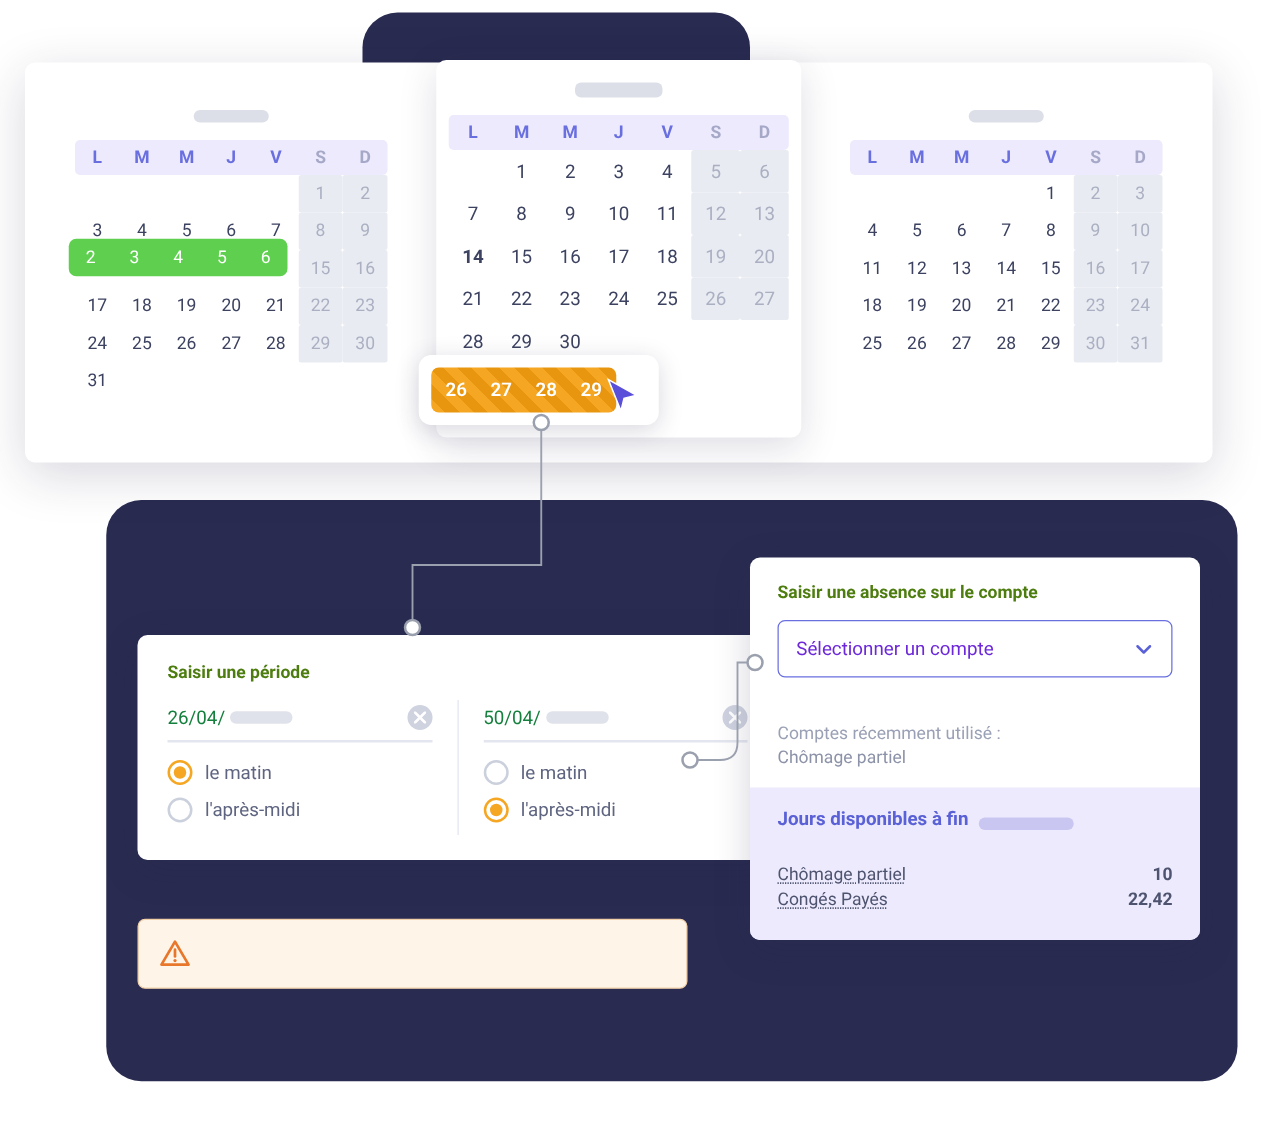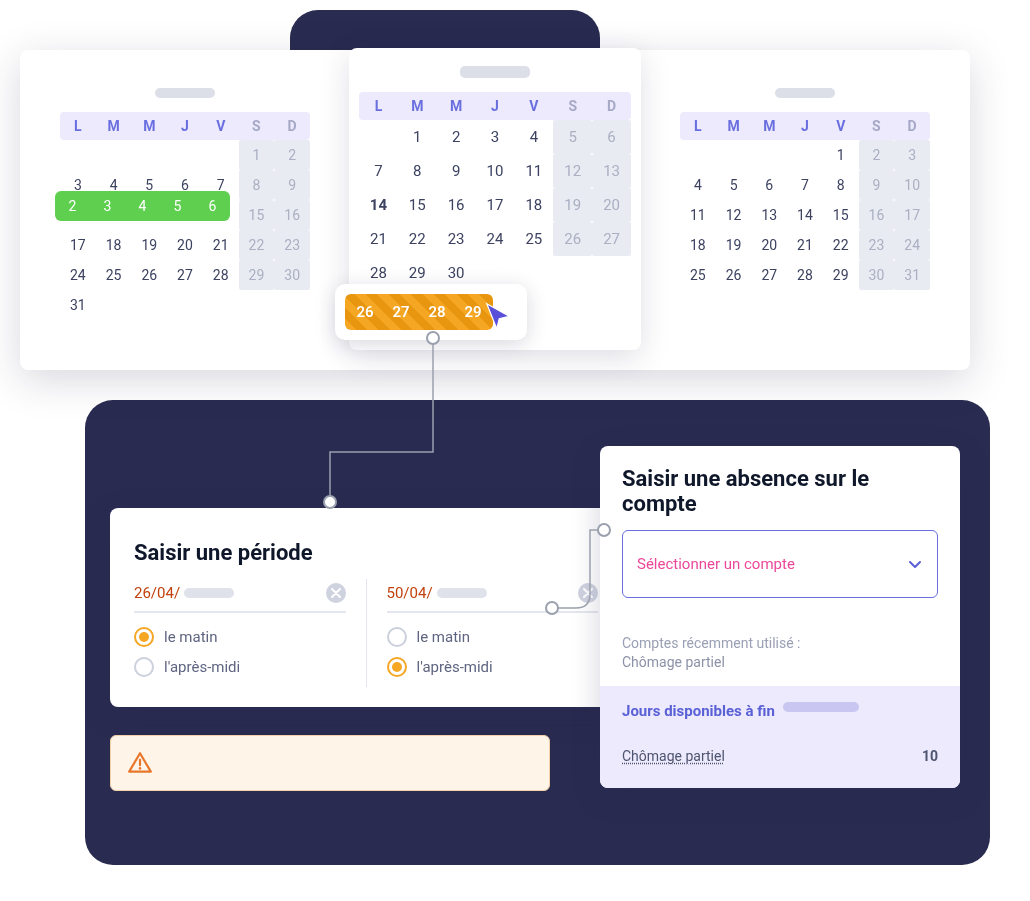--- a/index.html
+++ b/index.html
@@ -110,38 +110,38 @@
   .orange-range .d { width: 36px; text-align: center; padding: 7px 0; }
   .cursor { margin-left: -10px; margin-top: 6px; }
 
   .period-card {
     position: absolute;
     left: 110px; top: 508px;
     width: 512px;
     background: #fff;
     border-radius: 8px;
     box-shadow: 0 8px 30px rgba(40,40,80,.2);
-    padding: 32px 24px 20px 24px;
+    padding: 22px 24px 20px 24px;
   }
   .card-title {
-    color: #0f172a;
+    color: #4d7c0f;
     font-weight: 700;
-    font-size: 22px;
+    font-size: 14px;
     margin-bottom: 14px;
   }
   .two-col { display: flex; gap: 20px; }
   .col { flex: 1; }
   .col.sep { border-left: 1px solid #e4e6ef; padding-left: 20px; }
   .date-input {
     display: flex; align-items: center; justify-content: space-between;
     border-bottom: 2px solid #e4e6ef;
     padding: 4px 0 8px 0;
     margin-bottom: 14px;
   }
-  .date-val { color: #c2410c; font-size: 15px; display: flex; align-items: center; gap: 4px;}
+  .date-val { color: #15803d; font-size: 15px; display: flex; align-items: center; gap: 4px;}
   .date-placeholder-bar { width: 50px; height: 10px; background: #dfe2ea; border-radius: 5px; display: inline-block;}
   .clear-btn {
     width: 20px; height: 20px; border-radius: 50%;
     background: #cfd2df;
     display: inline-flex; align-items: center; justify-content: center;
   }
   .radio-row { display: flex; align-items: center; gap: 10px; margin: 10px 0; color: #5f6581; font-size: 15px;}
   .radio {
     width: 20px; height: 20px; border-radius: 50%;
     border: 2px solid #cbd0dd;
@@ -173,30 +173,30 @@
     width: 360px;
     background: #fff;
     border-radius: 8px;
     box-shadow: 0 8px 30px rgba(40,40,80,.2);
     overflow: hidden;
   }
   .account-top { padding: 20px 22px 16px 22px; }
   .select {
     border: 1.5px solid #6a6fe0;
     border-radius: 6px;
-    padding: 24px 14px;
-    color: #ec4899;
+    padding: 13px 14px;
+    color: #6d28d9;
     font-size: 15px;
     display: flex; justify-content: space-between; align-items: center;
     margin-bottom: 14px;
   }
   .recent-label { color: #9aa0b5; font-size: 14px; line-height: 1.6; margin-top: 34px; }
   .recent-val { color: #8c92a8; font-size: 14px; }
   .days-panel { background: #eceafc; padding: 16px 22px 20px 22px;}
-  .days-title { color: #5a60d6; font-weight: 700; font-size: 15px; display: flex; align-items: flex-start; gap: 8px; margin-bottom: 28px;}
+  .days-title { color: #5a60d6; font-weight: 700; font-size: 15px; display: flex; align-items: flex-end; gap: 8px; margin-bottom: 28px;}
   .days-title .bar { width: 76px; height: 10px; background: #c9c7f2; border-radius: 5px; display: inline-block;}
   .days-row { display: flex; justify-content: space-between; color: #4e5470; font-size: 14px; margin: 4px 0;}
   .days-row .name { text-decoration: underline dotted; }
   .days-row .val { font-weight: 700; }
 
   
   .connector { position: absolute; pointer-events: none; z-index: 30; }
   .node {
     position: absolute; width: 14px; height: 14px; border-radius: 50%;
     background: #fff; border: 2px solid #9aa0ad;
@@ -452,20 +452,24 @@
   <div class="days-panel">
     <div class="days-title">
       <span>Jours disponibles à fin</span>
       <span class="bar"></span>
     </div>
     <div id="days-rows">
         <div class="days-row">
           <span class="name">Chômage partiel</span>
           <span class="val">10</span>
         </div>
+        <div class="days-row">
+          <span class="name">Congés Payés</span>
+          <span class="val">22,42</span>
+        </div>
       </div>
   </div>
 </div>
 
 <svg class="connector" style="left:0; top:0;" width="1030" height="901">
 
   <path d="M 433 338 L 433 452 L 330 452 L 330 500" stroke="#9aa0ad" stroke-width="1.5" fill="none"></path>
 
   <path d="M 552 608 L 576 608 Q 590 608 590 594 L 590 530 L 604 530" stroke="#9aa0ad" stroke-width="1.5" fill="none"></path>
 </svg>

